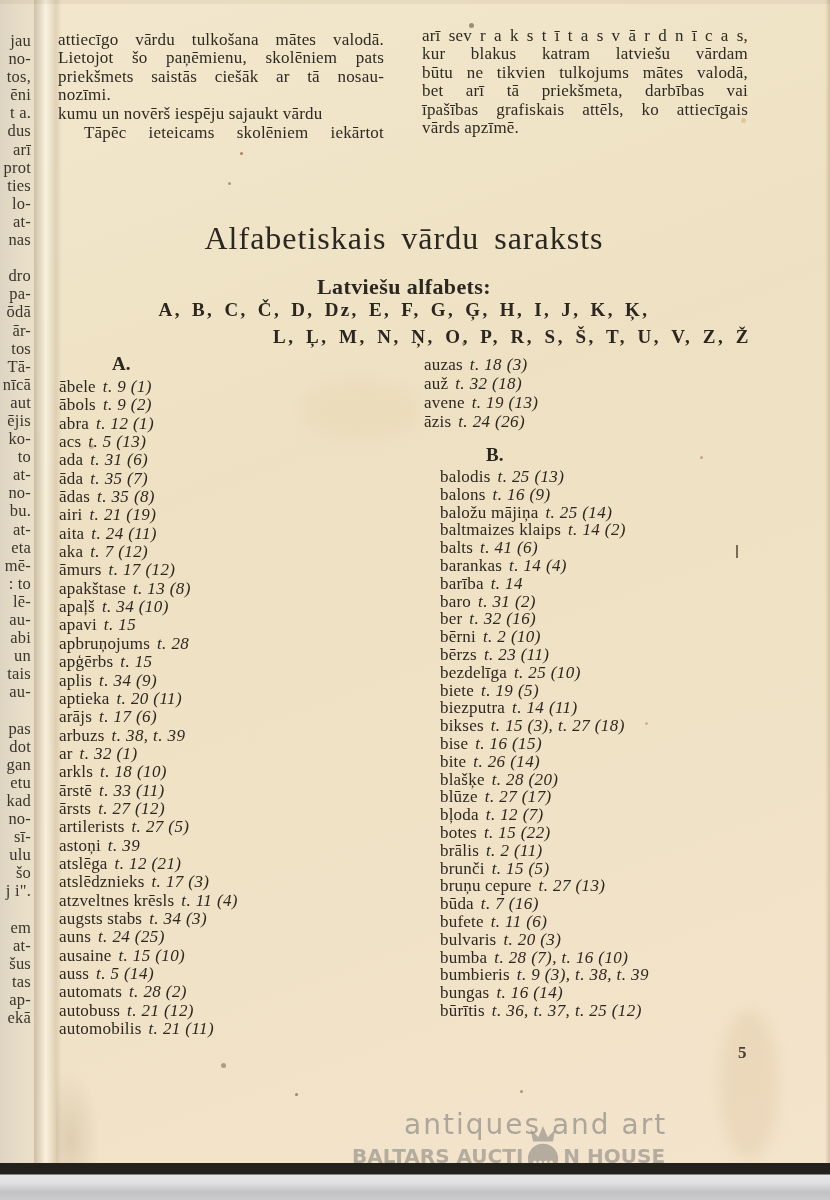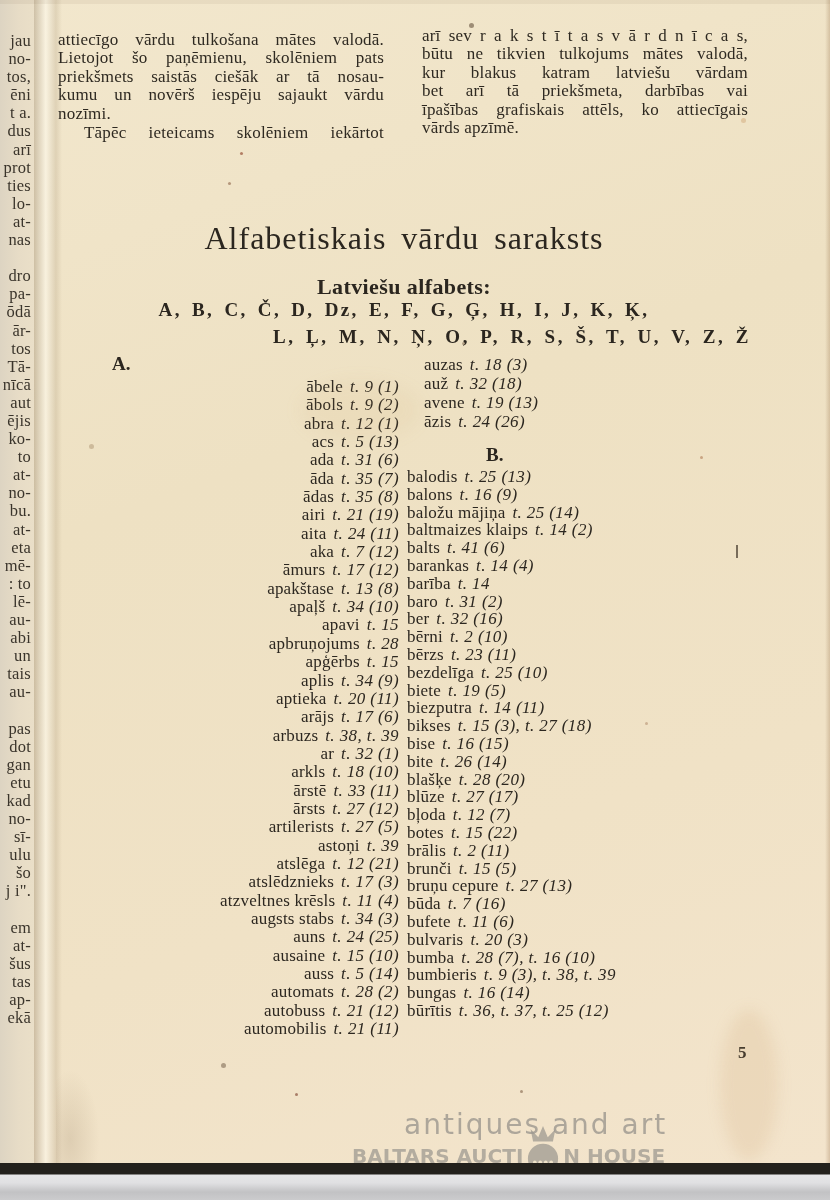--- a/index.html
+++ b/index.html
@@ -47,22 +47,22 @@
   .alpha-line2{position:absolute;top:326px;left:0;width:100%;
     font-size:19px;font-weight:700;color:#2b261f;letter-spacing:2.6px;word-spacing:3px;text-align:right;}
 
   
   .sec-label{position:absolute;font-size:19px;font-weight:700;color:#2b261f;}
   .sec-a{left:112px;top:353px;}
   .sec-b{left:486px;top:444px;}
   .wlist{position:absolute;}
   .list-a-left{left:59px;top:378px;width:340px;}
   .list-a-right{left:424px;top:355px;width:340px;}
-  .list-b{left:407px;top:468px;width:360px;}
-  .list-a-left .item{height:18.35px;line-height:18.35px;text-align:right;}
+  .list-b{left:440px;top:468px;width:360px;}
+  .list-a-left .item{height:18.35px;line-height:18.35px;}
   .list-a-right .item{height:19px;line-height:19px;}
   .list-b .item{height:17.8px;line-height:17.8px;}
   .item{font-size:17px;color:#2c2720;white-space:nowrap;letter-spacing:.2px;}
   .item .word{font-style:normal;}
   .item .ref{font-style:italic;margin-left:7px;letter-spacing:.4px;}
 
   .page-num{position:absolute;left:738px;top:1043px;font-size:17px;font-weight:700;color:#332f28;}
 
   
   .wm{position:absolute;left:0;top:0;width:830px;height:1164px;pointer-events:none;}
@@ -219,35 +219,35 @@
     <div class="fold-shadow"></div>
 
     <div class="intro-left intro-left-p1">
 
         <div class="ln">attiecīgo vārdu tulkošana mātes valodā.</div>
 
         <div class="ln">Lietojot šo paņēmienu, skolēniem pats</div>
 
         <div class="ln">priekšmets saistās ciešāk ar tā nosau-</div>
 
+        <div class="ln">nozīmi.</div>
+
         <div class="ln">kumu un novērš iespēju sajaukt vārdu</div>
-
-        <div class="ln">nozīmi.</div>
       </div>
     <div class="intro-left intro-left-p2" style="top:124px">
 
         <div class="ln">Tāpēc ieteicams skolēniem iekārtot</div>
       </div>
     <div class="intro-right">
 
         <div class="ln">arī sev r a k s t ī t a s   v ā r d n ī c a s,</div>
 
+        <div class="ln">kur blakus katram latviešu vārdam</div>
+
         <div class="ln">būtu ne tikvien tulkojums mātes valodā,</div>
-
-        <div class="ln">kur blakus katram latviešu vārdam</div>
 
         <div class="ln">bet arī tā priekšmeta, darbības vai</div>
 
         <div class="ln">īpašības grafiskais attēls, ko attiecīgais</div>
 
         <div class="ln">vārds apzīmē.</div>
       </div>
 
     <div class="center-block">
       <div class="main-heading">Alfabetiskais vārdu saraksts</div>

